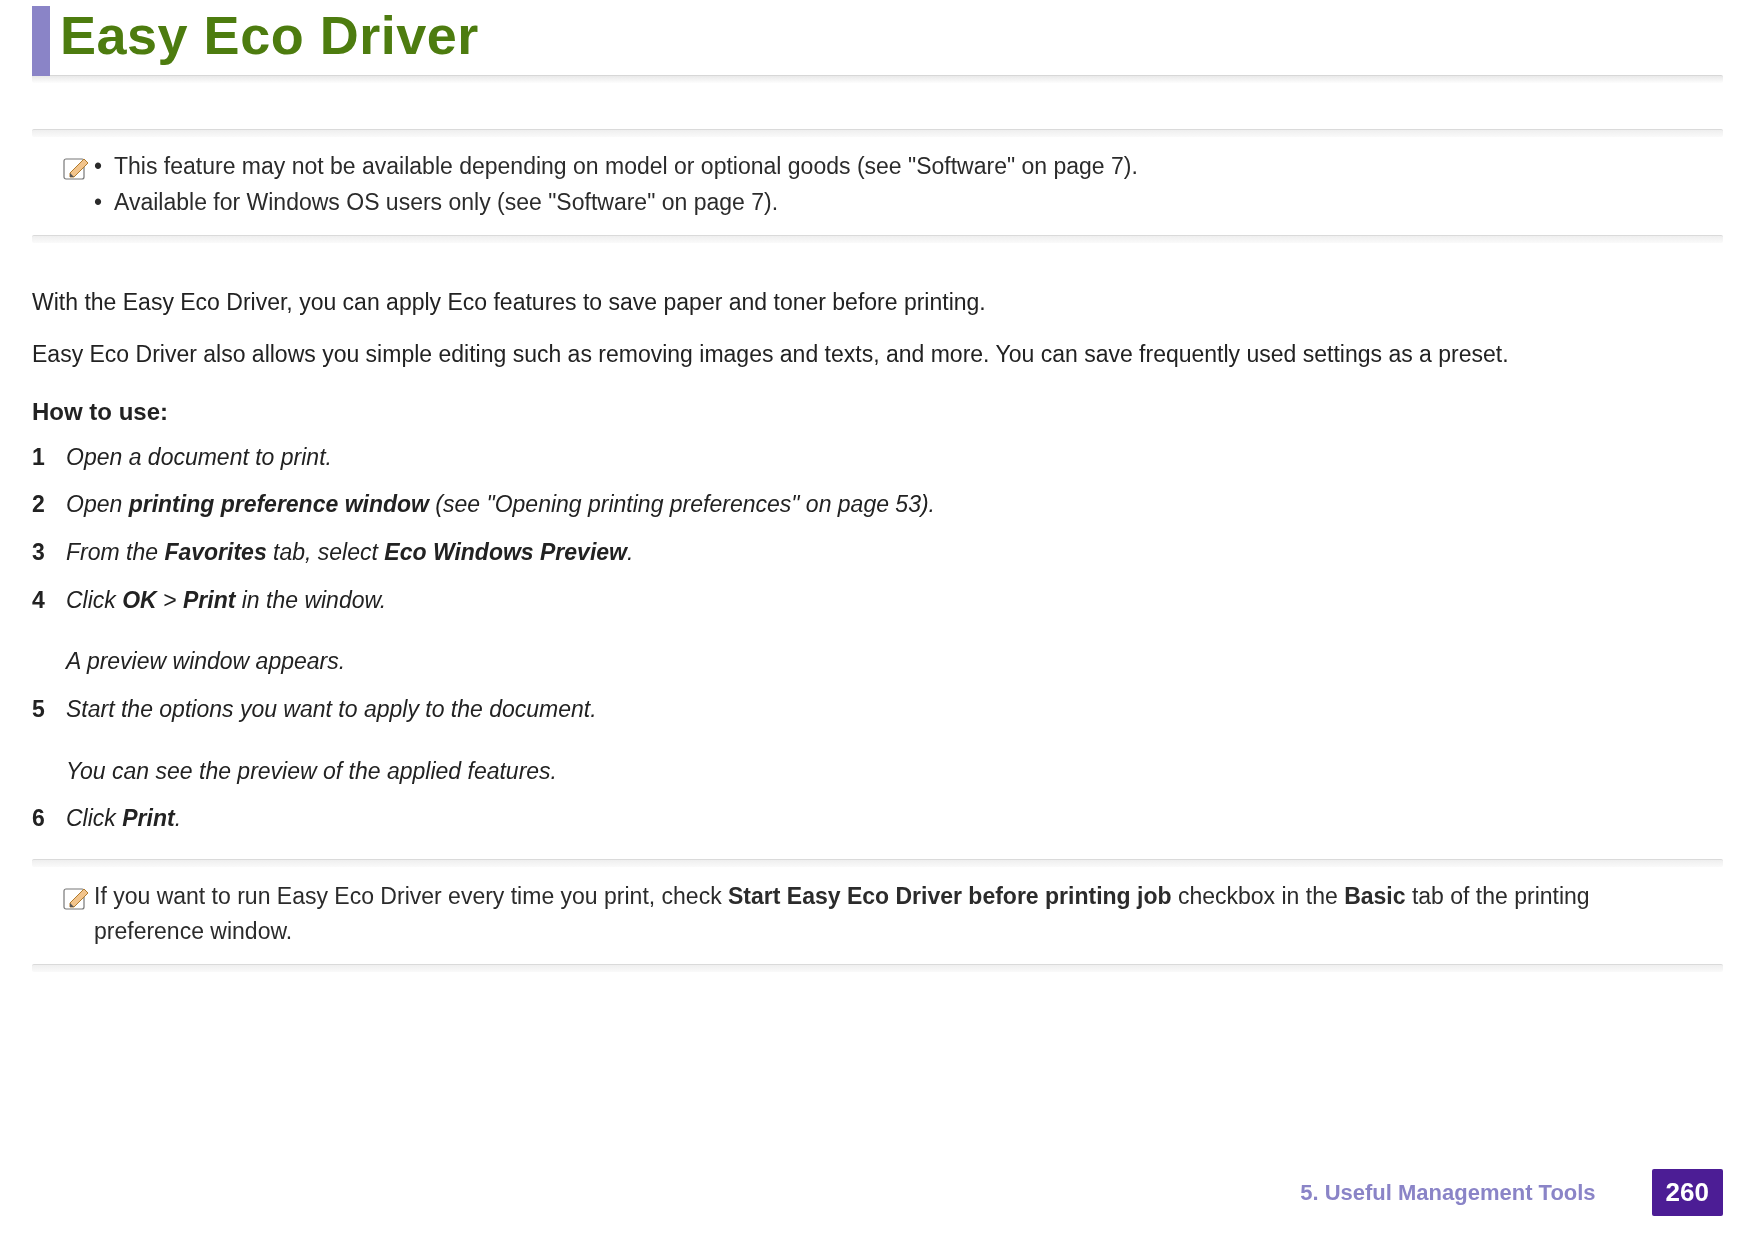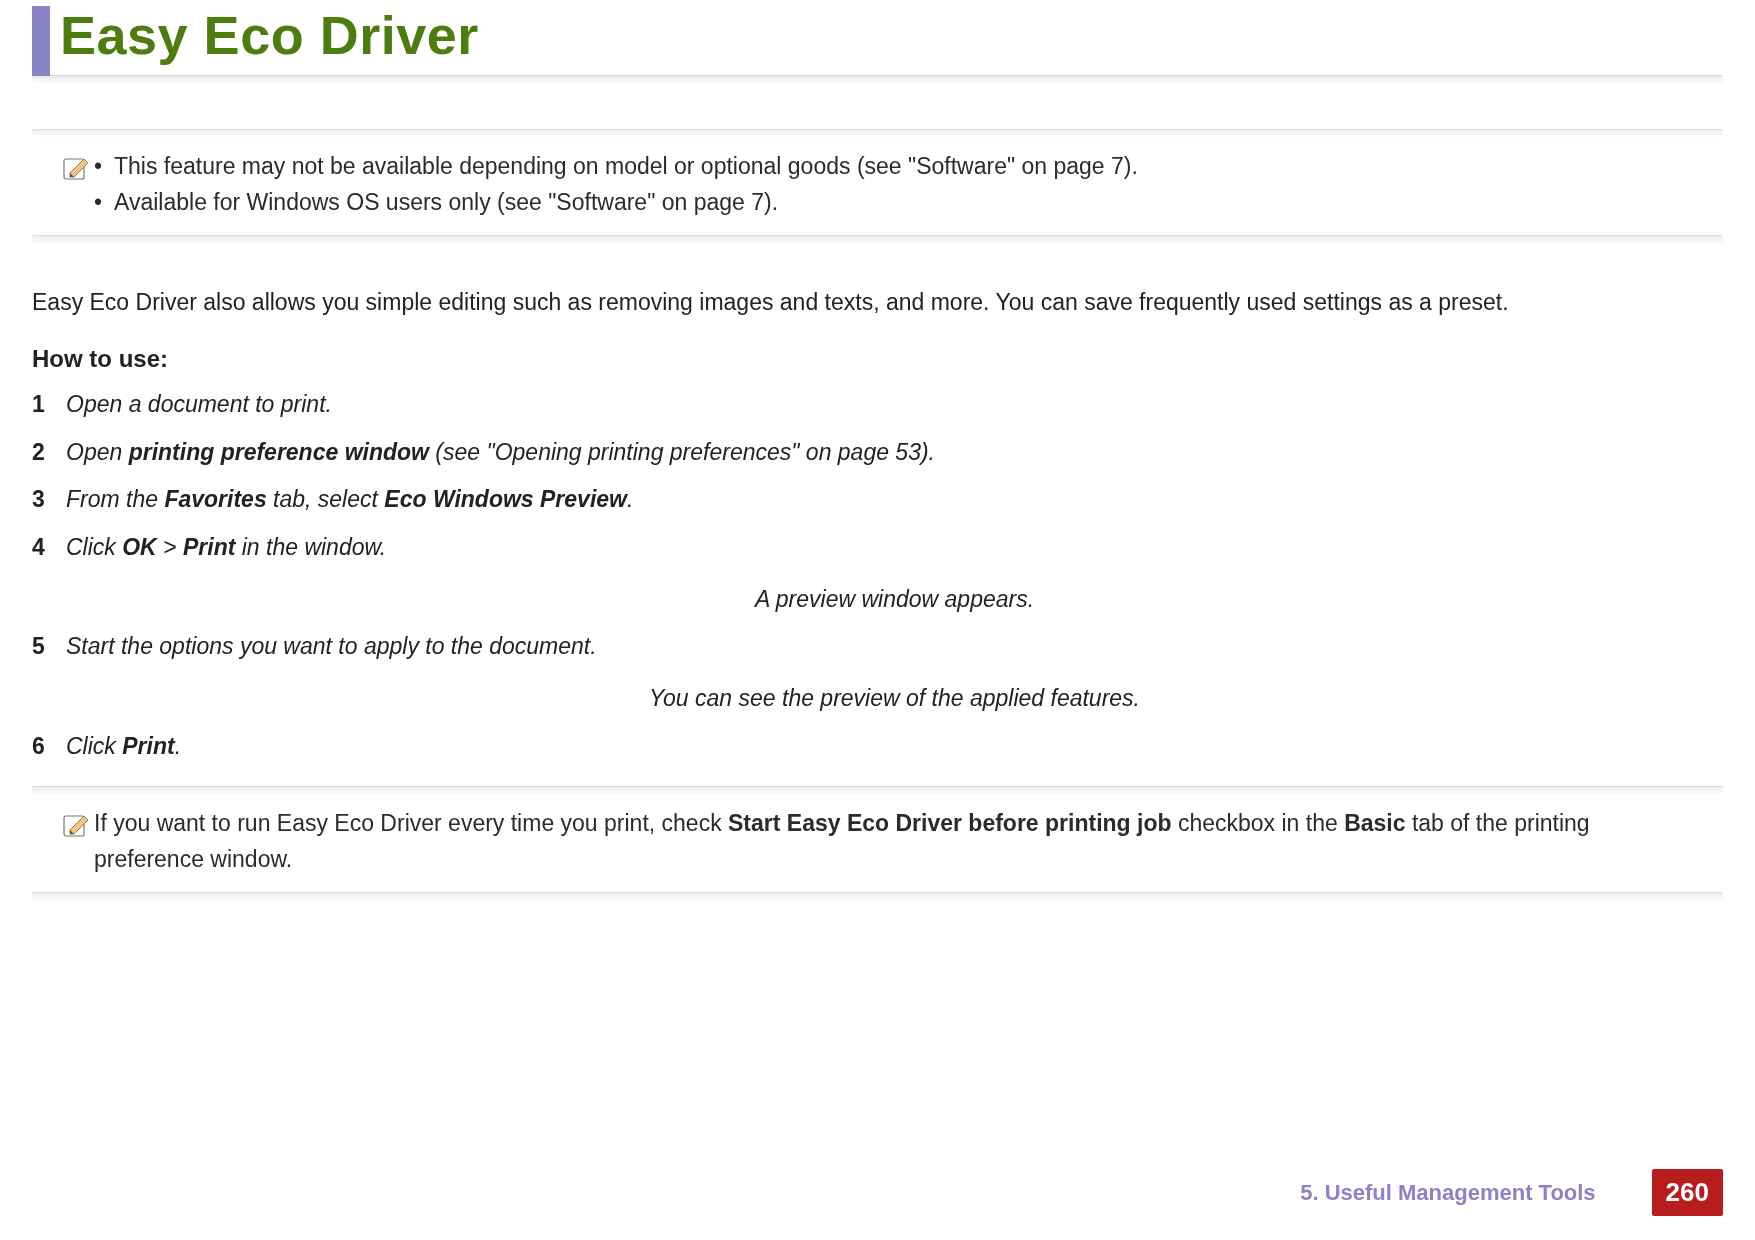--- a/index.html
+++ b/index.html
@@ -25,28 +25,28 @@
   
   .body-p { font-size: 23px; line-height: 1.5; margin-top: 42px; }
   .body-p + .body-p { margin-top: 18px; }
   .how-to { font-size: 24px; font-weight: 700; margin-top: 26px; }
 
   
   .steps { margin-top: 14px; }
   .step { display: flex; font-size: 23px; line-height: 1.55; margin-top: 12px; }
   .step-num { width: 34px; flex: 0 0 34px; font-weight: 700; }
   .step-body { flex: 1; font-style: italic; }
-  .step-sub { margin-top: 16px; text-align: center; }
+  .step-sub { margin-top: 26px; }
 
   b, .b { font-weight: 700; }
 
   
   .footer { position: absolute; bottom: 24px; right: 32px; display: flex; align-items: stretch; gap: 38px; }
   .footer-label { font-size: 22px; font-weight: 700; color: #8a84c7; padding: 10px 18px 10px 0; display: flex; align-items: center; }
-  .footer-page { background: #b91c1c; color: #fff; font-size: 26px; font-weight: 700; padding: 8px 14px; display: flex; align-items: center; border-radius: 2px; }
+  .footer-page { background: #4c1d95; color: #fff; font-size: 26px; font-weight: 700; padding: 8px 14px; display: flex; align-items: center; border-radius: 2px; }
 
   .note2 { margin-top: 22px; }
 </style>
 </head>
 <body>
 
 <div class="page">
 
   <div class="head-wrap">
     <div class="head-accent"></div>
@@ -71,20 +71,21 @@
         </div>
         <div class="bullet-row">
           <span class="bullet-dot">•</span>
           <span>Available for Windows OS users only (see "Software" on page 7).</span>
         </div>
       </div>
     </div>
     <div class="note-bar"></div>
   </div>
 
+  <p class="body-p">With the Easy Eco Driver, you can apply Eco features to save paper and toner before printing.</p>
   <p class="body-p">Easy Eco Driver also allows you simple editing such as removing images and texts, and more. You can save frequently used settings as a preset.</p>
 
   <p class="how-to">How to use:</p>
 
   <div class="steps">
 
     <div class="step">
       <div class="step-num">1</div>
       <div class="step-body">Open a document to print.</div>
     </div>

